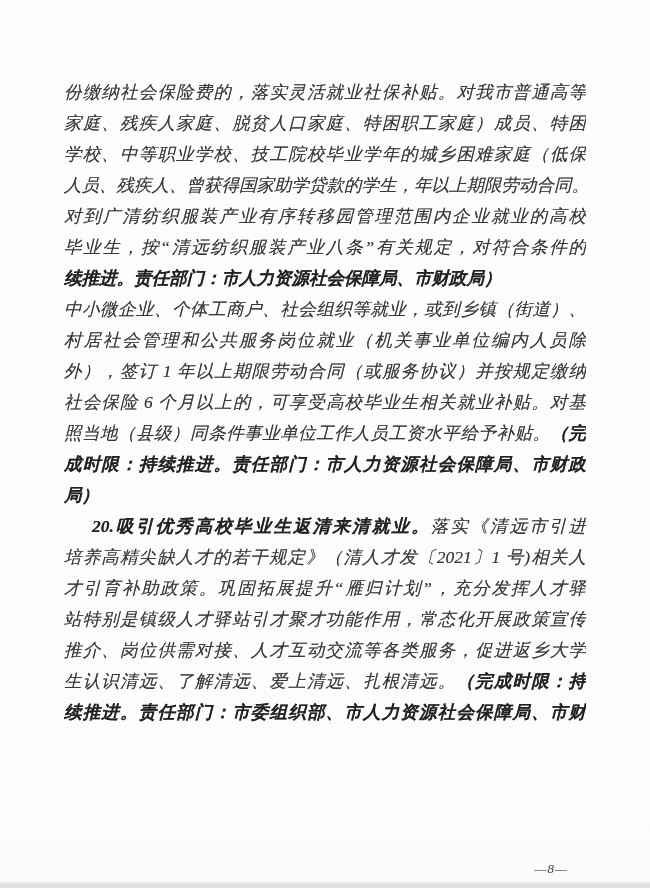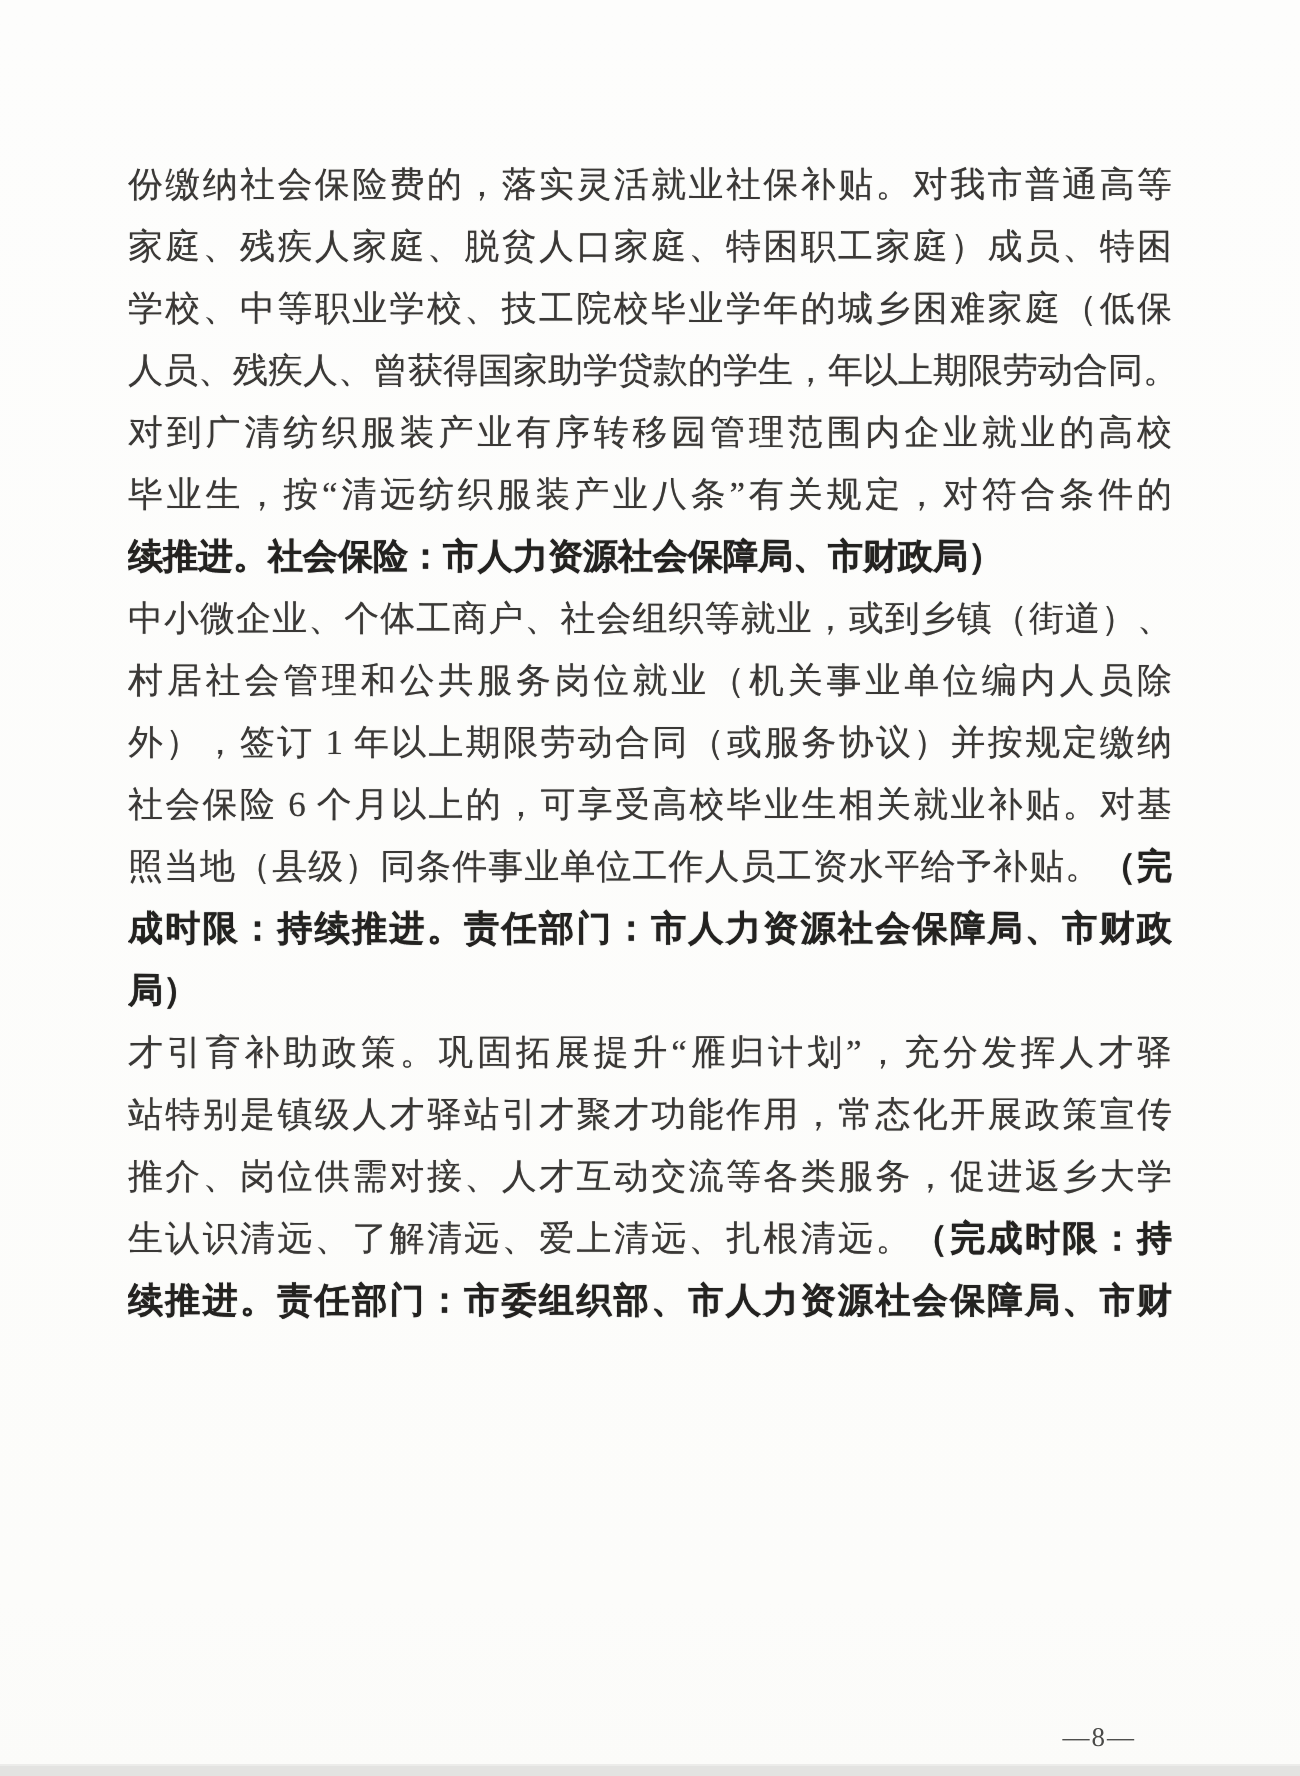--- a/index.html
+++ b/index.html
@@ -1,15 +1,15 @@
 <!DOCTYPE html>
 <html><head>
 <meta charset="utf-8">
 <style>
-  * { margin: 0; padding: 0; box-sizing: border-box; }
+  * { margin: 0; padding: 0; box-sizing: border-box; font-style: italic; }
   html, body {
     width: 650px; height: 888px;
     font-family: "Liberation Serif", serif;
   }
   body { position: relative; overflow: hidden; background: #ffffff; }
   .page {
     position: absolute; inset: 0;
     background: linear-gradient(180deg, #fdfdfc 0%, #fcfcfa 90%, #fbfbf9 100%);
   }
   .text-block {
@@ -52,28 +52,30 @@
 <body>
 
 <div class="page">
   <div class="text-block">
       <div class="line"><span class="seg">份缴纳社会保险费的，落实灵活就业社保补贴。对我市普通高等</span></div>
       <div class="line"><span class="seg">家庭、残疾人家庭、脱贫人口家庭、特困职工家庭）成员、特困</span></div>
       <div class="line"><span class="seg">学校、中等职业学校、技工院校毕业学年的城乡困难家庭（低保</span></div>
       <div class="line"><span class="seg">人员、残疾人、曾获得国家助学贷款的学生，年以上期限劳动合同。</span></div>
       <div class="line"><span class="seg">对到广清纺织服装产业有序转移园管理范围内企业就业的高校</span></div>
       <div class="line"><span class="seg">毕业生，按“清远纺织服装产业八条”有关规定，对符合条件的</span></div>
-      <div class="line end"><span class="seg bold">续推进。社会保险：市人力资源社会保障局、市财政局）</span></div>
+      <div class="line end"><span class="seg bold">续推进。责任部门：市人力资源社会保障局、市财政局）</span></div>
       <div class="line"><span class="seg">中小微企业、个体工商户、社会组织等就业，或到乡镇（街道）、</span></div>
       <div class="line"><span class="seg">村居社会管理和公共服务岗位就业（机关事业单位编内人员除</span></div>
       <div class="line"><span class="seg">外），签订 1 年以上期限劳动合同（或服务协议）并按规定缴纳</span></div>
       <div class="line"><span class="seg">社会保险 6 个月以上的，可享受高校毕业生相关就业补贴。对基</span></div>
       <div class="line"><span class="seg">照当地（县级）同条件事业单位工作人员工资水平给予补贴。</span><span class="seg bold">（完</span></div>
       <div class="line"><span class="seg bold">成时限：持续推进。责任部门：市人力资源社会保障局、市财政</span></div>
       <div class="line end"><span class="seg bold">局）</span></div>
+      <div class="line indent"><span class="seg bold">20.吸引优秀高校毕业生返清来清就业。</span><span class="seg">落实《清远市引进</span></div>
+      <div class="line"><span class="seg">培养高精尖缺人才的若干规定》（清人才发〔2021〕1 号)相关人</span></div>
       <div class="line"><span class="seg">才引育补助政策。巩固拓展提升“雁归计划”，充分发挥人才驿</span></div>
       <div class="line"><span class="seg">站特别是镇级人才驿站引才聚才功能作用，常态化开展政策宣传</span></div>
       <div class="line"><span class="seg">推介、岗位供需对接、人才互动交流等各类服务，促进返乡大学</span></div>
       <div class="line"><span class="seg">生认识清远、了解清远、爱上清远、扎根清远。</span><span class="seg bold">（完成时限：持</span></div>
       <div class="line"><span class="seg bold">续推进。责任部门：市委组织部、市人力资源社会保障局、市财</span></div>
     </div>
   <div class="page-number">—8—</div>
   <div class="scan-edge"></div>
 </div>
 

